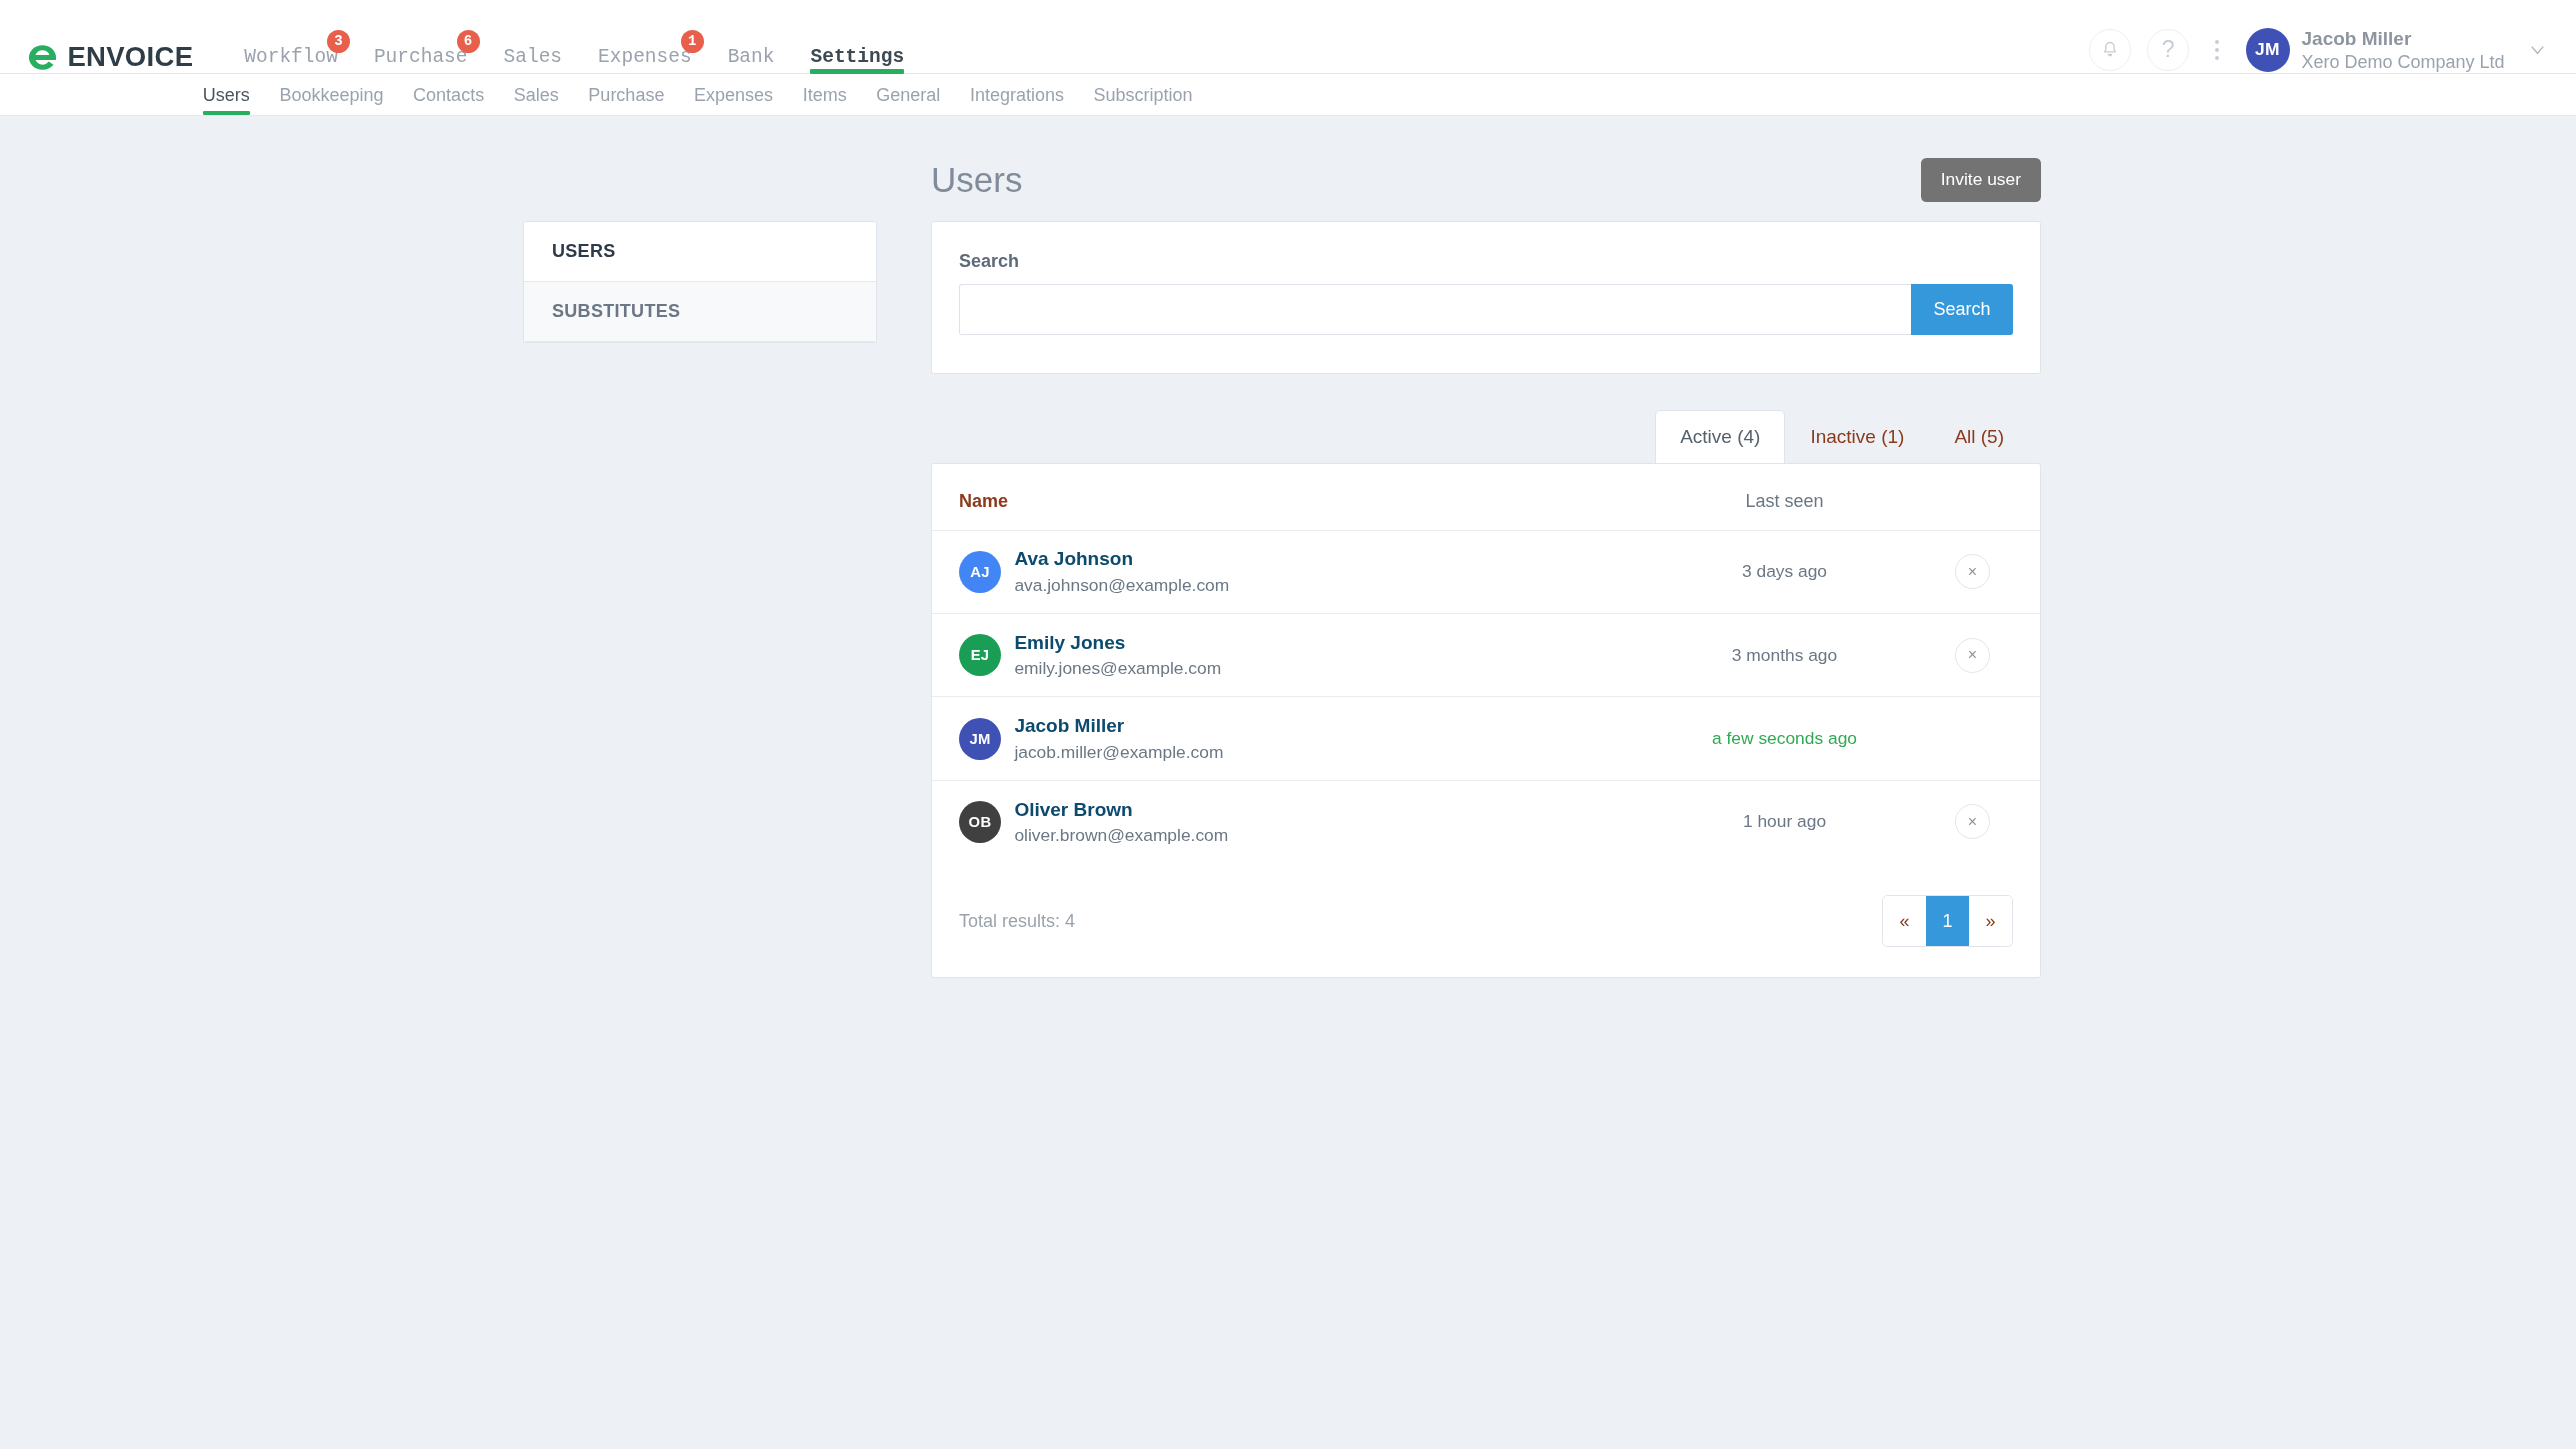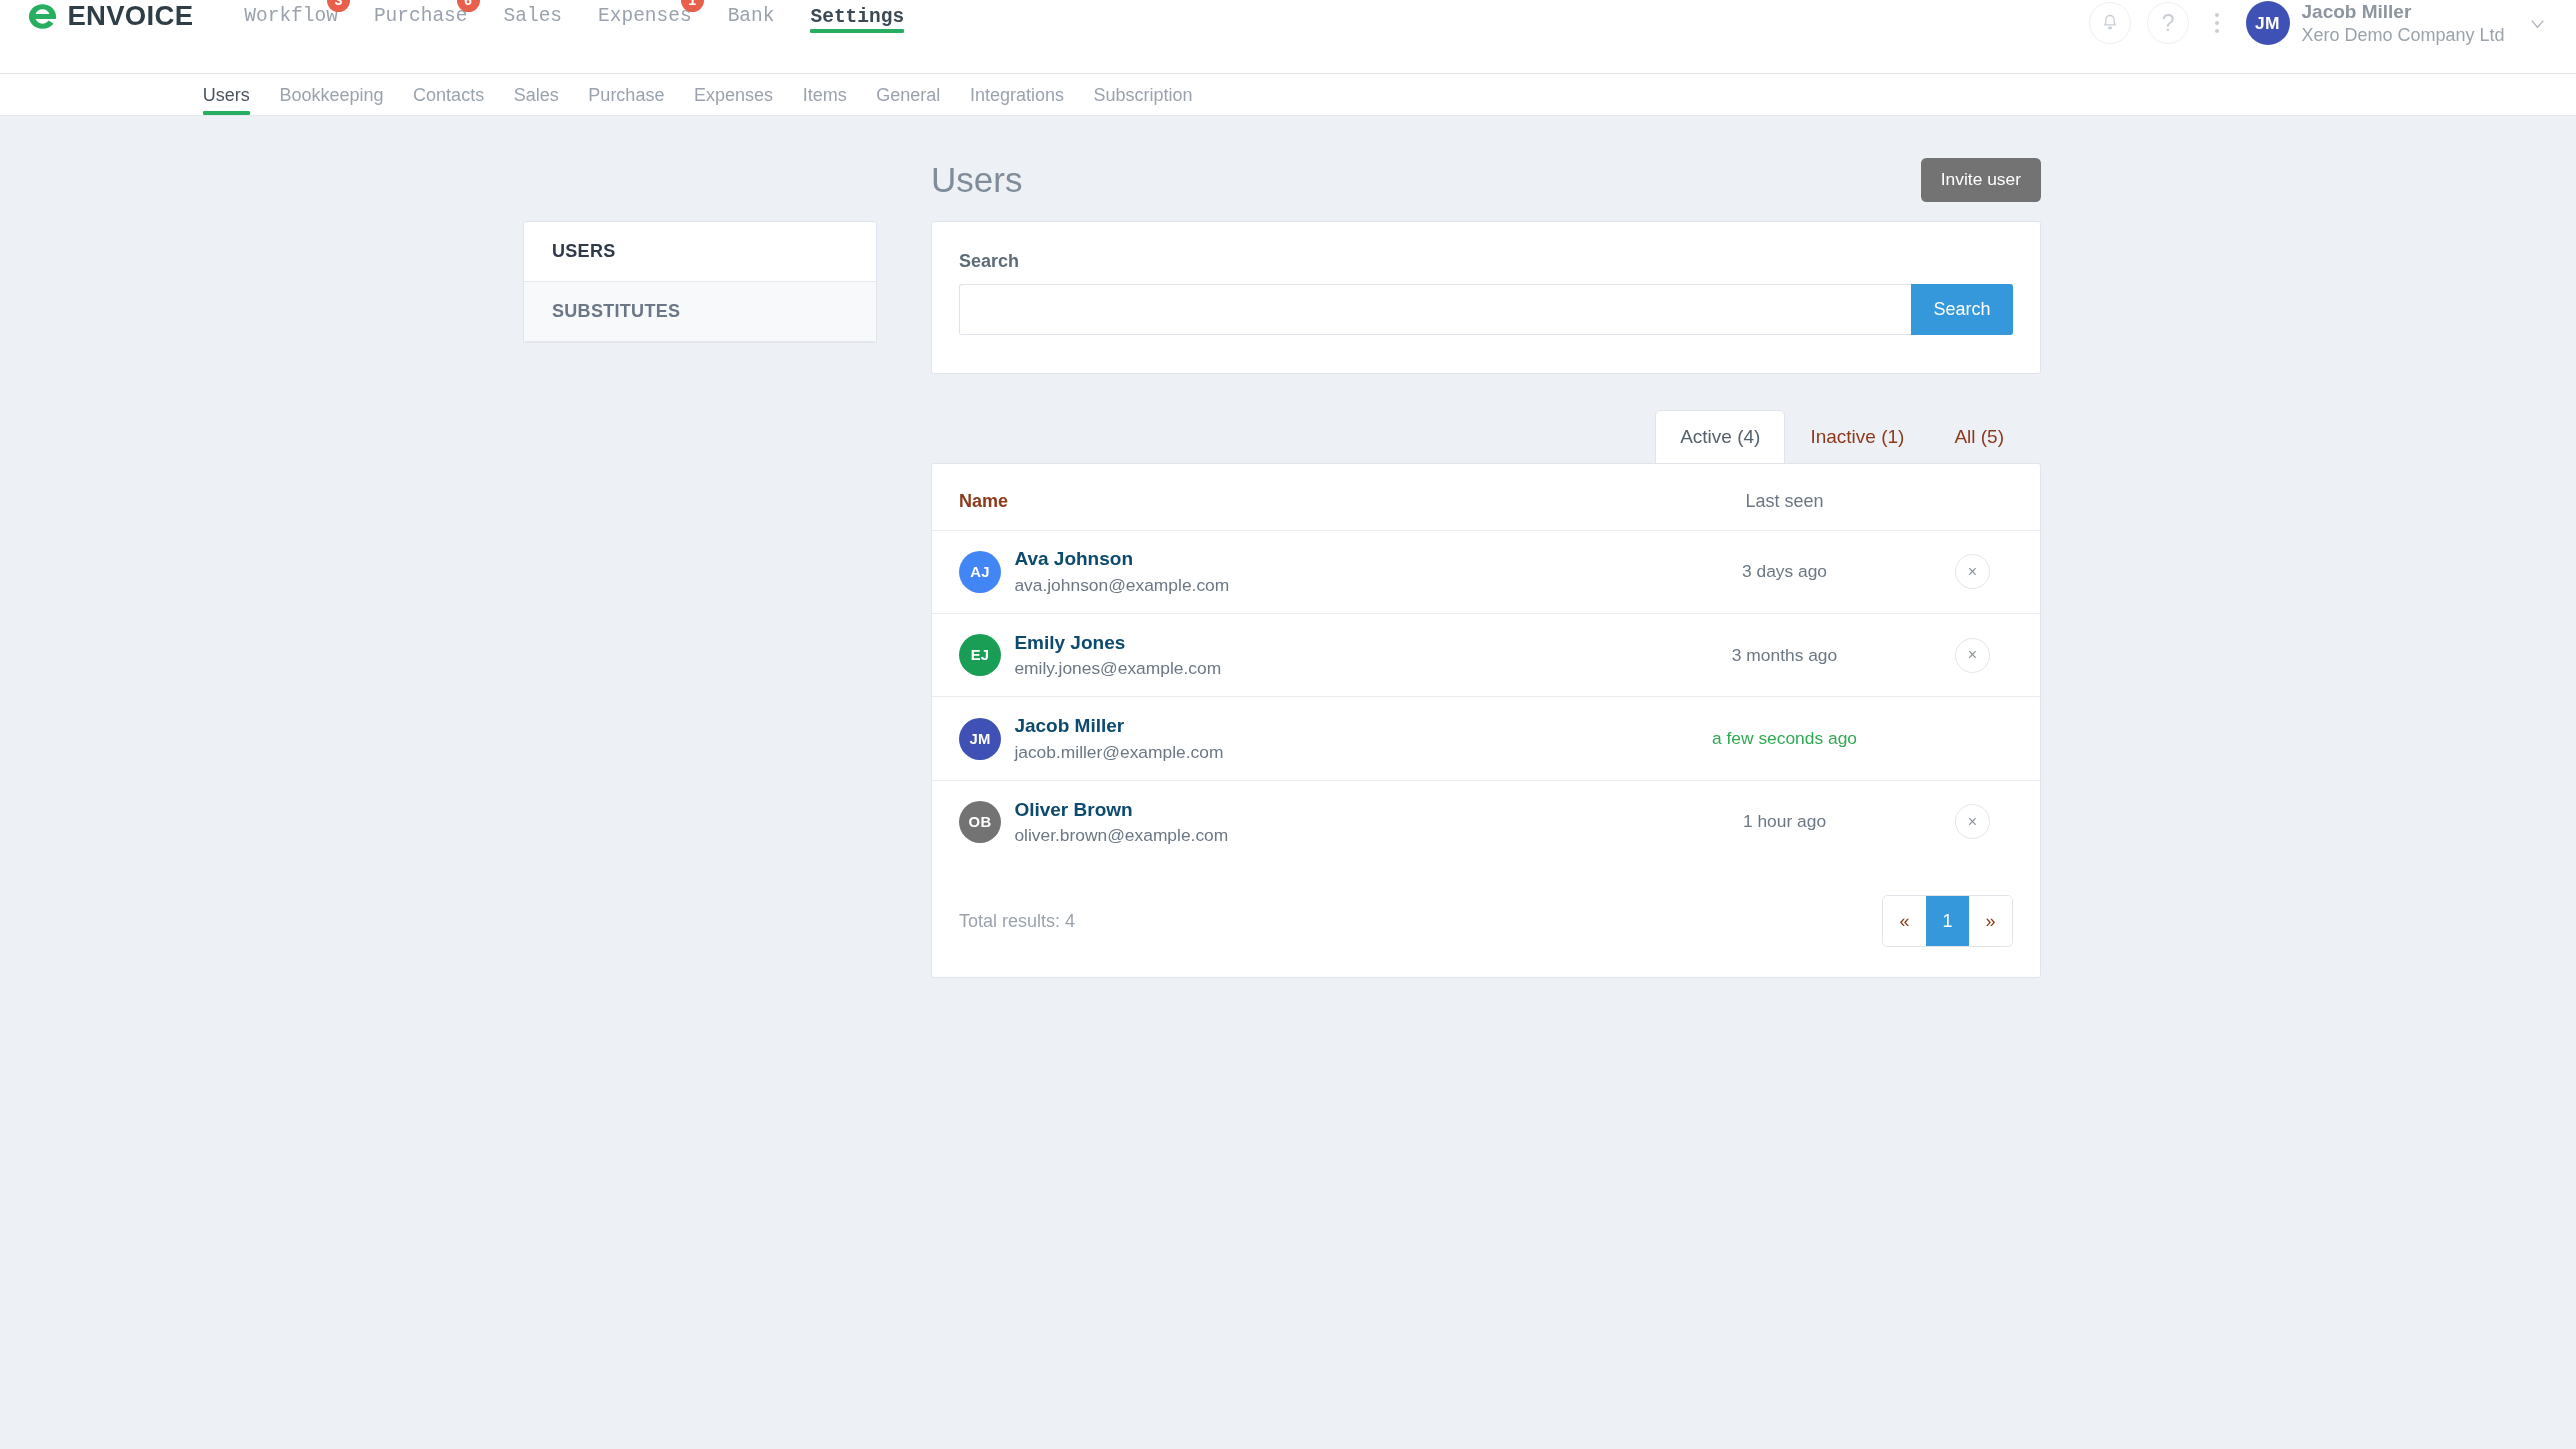--- a/index.html
+++ b/index.html
@@ -11,21 +11,21 @@
     font-family: "Liberation Sans", sans-serif;
     -webkit-font-smoothing: antialiased;
   }
 
   
   .topbar {
     position: relative;
     height: 74px;
     background: #ffffff;
     display: flex;
-    align-items: flex-start;
+    align-items: flex-end;
     padding: 0 27px 0 27px;
     border-bottom: 0.7px solid #e3e7ee;
   }
   .logo {
     display: flex;
     align-items: center;
     gap: 9.4px;
     margin-right: 35px;
   }
   .logo-mark { width: 31px; height: 31px; display: block; }
@@ -489,21 +489,21 @@
           <div class="avatar" style="background:#3f51b5">JM</div>
           <div class="rowtext">
             <div class="row-name">Jacob Miller</div>
             <div class="row-email">jacob.miller@example.com</div>
           </div>
           <div class="row-last fresh">a few seconds ago</div>
           <div class="row-action"></div>
         </div>
 
         <div class="trow">
-          <div class="avatar" style="background:#737373">OB</div>
+          <div class="avatar" style="background:#404040">OB</div>
           <div class="rowtext">
             <div class="row-name">Oliver Brown</div>
             <div class="row-email">oliver.brown@example.com</div>
           </div>
           <div class="row-last">1 hour ago</div>
           <div class="row-action">
             <button class="xbtn">×</button>
           </div>
         </div>
 

